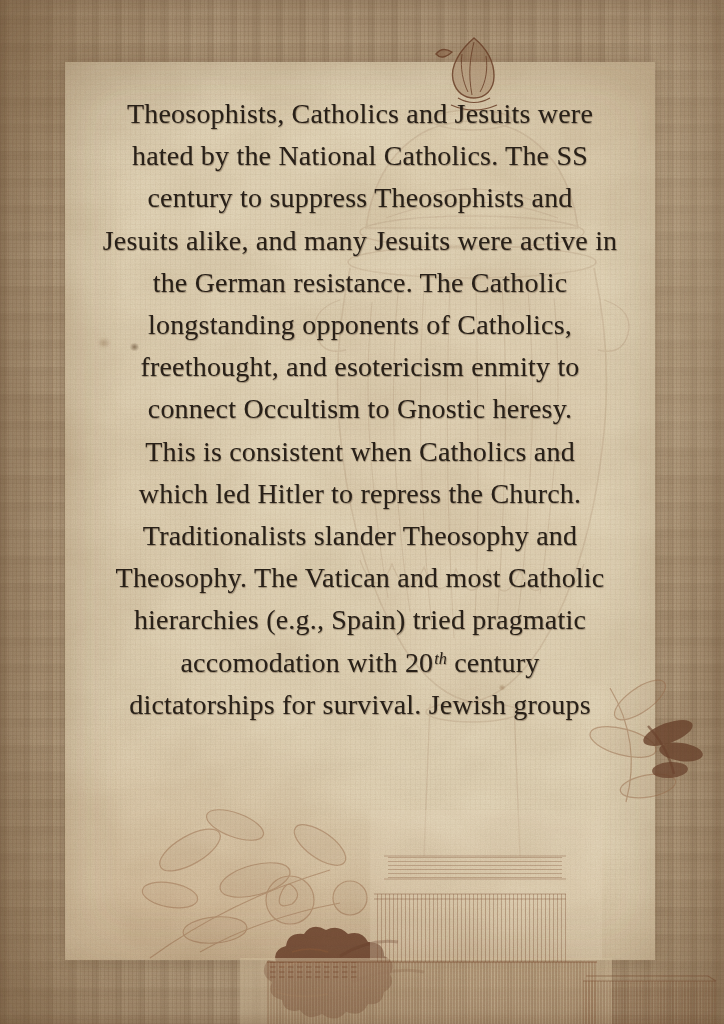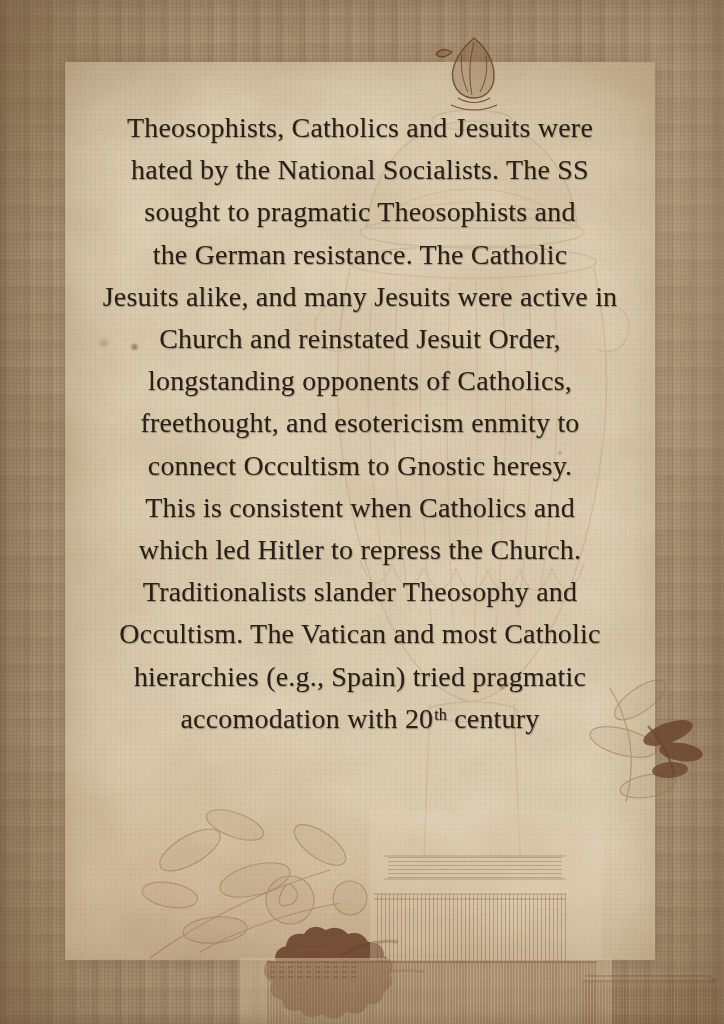--- a/index.html
+++ b/index.html
@@ -55,29 +55,29 @@
   .stain.s2{left:95px;top:336px;width:18px;height:14px;
     background:radial-gradient(closest-side, rgba(150,118,88,0.45), rgba(150,118,88,0) 75%);filter:blur(1px);}
   .stain.s3{left:497px;top:683px;width:10px;height:9px;
     background:radial-gradient(closest-side, rgba(140,100,64,0.45), rgba(140,100,64,0) 75%);}
   .stain.s4{left:556px;top:449px;width:8px;height:8px;
     background:radial-gradient(closest-side, rgba(140,100,64,0.40), rgba(140,100,64,0) 75%);}
   
   .decor{position:absolute;left:0;top:0;pointer-events:none;}
   
   .article-text{
-    position:absolute;left:65px;top:107px;width:590px;
+    position:absolute;left:65px;top:93px;width:590px;
     text-align:center;color:var(--ink,#2a221a);
     font-size:28px;line-height:42.2px;letter-spacing:0.2px;
     text-shadow:0.6px 0.9px 1px rgba(80,60,40,0.45);
   }
   .text-line{white-space:nowrap;}
   .text-line sup{
     font-size:0.58em;line-height:0;position:relative;top:-0.48em;
-    vertical-align:baseline;margin-left:1px;letter-spacing:0;
+    vertical-align:baseline;margin-left:1px;letter-spacing:0;font-style:italic;
   }
   
   .grain{position:absolute;inset:0;mix-blend-mode:multiply;pointer-events:none;}
   .vignette{
     position:absolute;inset:0;pointer-events:none;
     box-shadow: inset 0 0 95px 18px rgba(92,66,42,0.30), inset 0 0 16px rgba(92,66,42,0.22);
   }
 </style>
 </head>
 <body>
@@ -167,34 +167,34 @@
       <rect x="267" y="962" width="330" height="62" fill="url(#vh2)" opacity="0.5" stroke="none"></rect>
       <rect x="267" y="962" width="90" height="16" fill="url(#hd)" opacity="0.55" stroke="none"></rect>
       <path d="M267,962 H597" opacity="0.45" stroke-width="1.3" fill="none"></path>
       <rect x="583" y="981" width="133" height="43" fill="url(#vh2)" opacity="0.45" stroke="none"></rect>
       <path d="M583,981 H716 M586,976 H708 L716,981" opacity="0.5" stroke-width="1.2" fill="none"></path>
     </g>
   </svg>
 
   <div class="article-text">
       <div class="text-line"><span>Theosophists, Catholics and Jesuits were</span></div>
-      <div class="text-line"><span>hated by the National Socialists. The SS</span></div>
-      <div class="text-line"><span>sought to pragmatic Theosophists and</span></div>
+      <div class="text-line"><span>hated by the National Catholics. The SS</span></div>
+      <div class="text-line"><span>century to suppress Theosophists and</span></div>
+      <div class="text-line"><span>Jesuits alike, and many Jesuits were active in</span></div>
       <div class="text-line"><span>the German resistance. The Catholic</span></div>
-      <div class="text-line"><span>Jesuits alike, and many Jesuits were active in</span></div>
-      <div class="text-line"><span>Church and reinstated Jesuit Order,</span></div>
       <div class="text-line"><span>longstanding opponents of Catholics,</span></div>
       <div class="text-line"><span>freethought, and esotericism enmity to</span></div>
       <div class="text-line"><span>connect Occultism to Gnostic heresy.</span></div>
       <div class="text-line"><span>This is consistent when Catholics and</span></div>
       <div class="text-line"><span>which led Hitler to repress the Church.</span></div>
       <div class="text-line"><span>Traditionalists slander Theosophy and</span></div>
-      <div class="text-line"><span>Occultism. The Vatican and most Catholic</span></div>
+      <div class="text-line"><span>Theosophy. The Vatican and most Catholic</span></div>
       <div class="text-line"><span>hierarchies (e.g., Spain) tried pragmatic</span></div>
       <div class="text-line"><span>accomodation with 20</span><sup>th</sup><span> century</span></div>
+      <div class="text-line"><span>dictatorships for survival. Jewish groups</span></div>
     </div>
 
   <svg class="grain" width="724" height="1024" aria-hidden="true">
     <defs>
       <filter id="mottle" x="0" y="0" width="100%" height="100%">
         <feTurbulence type="fractalNoise" baseFrequency="0.013 0.017" numOctaves="3" seed="4" stitchTiles="stitch"></feTurbulence>
         <feColorMatrix type="matrix" values="0 0 0 0 0.42  0 0 0 0 0.31  0 0 0 0 0.19  0.45 0 0 0 -0.12"></feColorMatrix>
       </filter>
       <filter id="fineGrain" x="0" y="0" width="100%" height="100%">
         <feTurbulence type="fractalNoise" baseFrequency="0.9" numOctaves="2" seed="11" stitchTiles="stitch"></feTurbulence>

